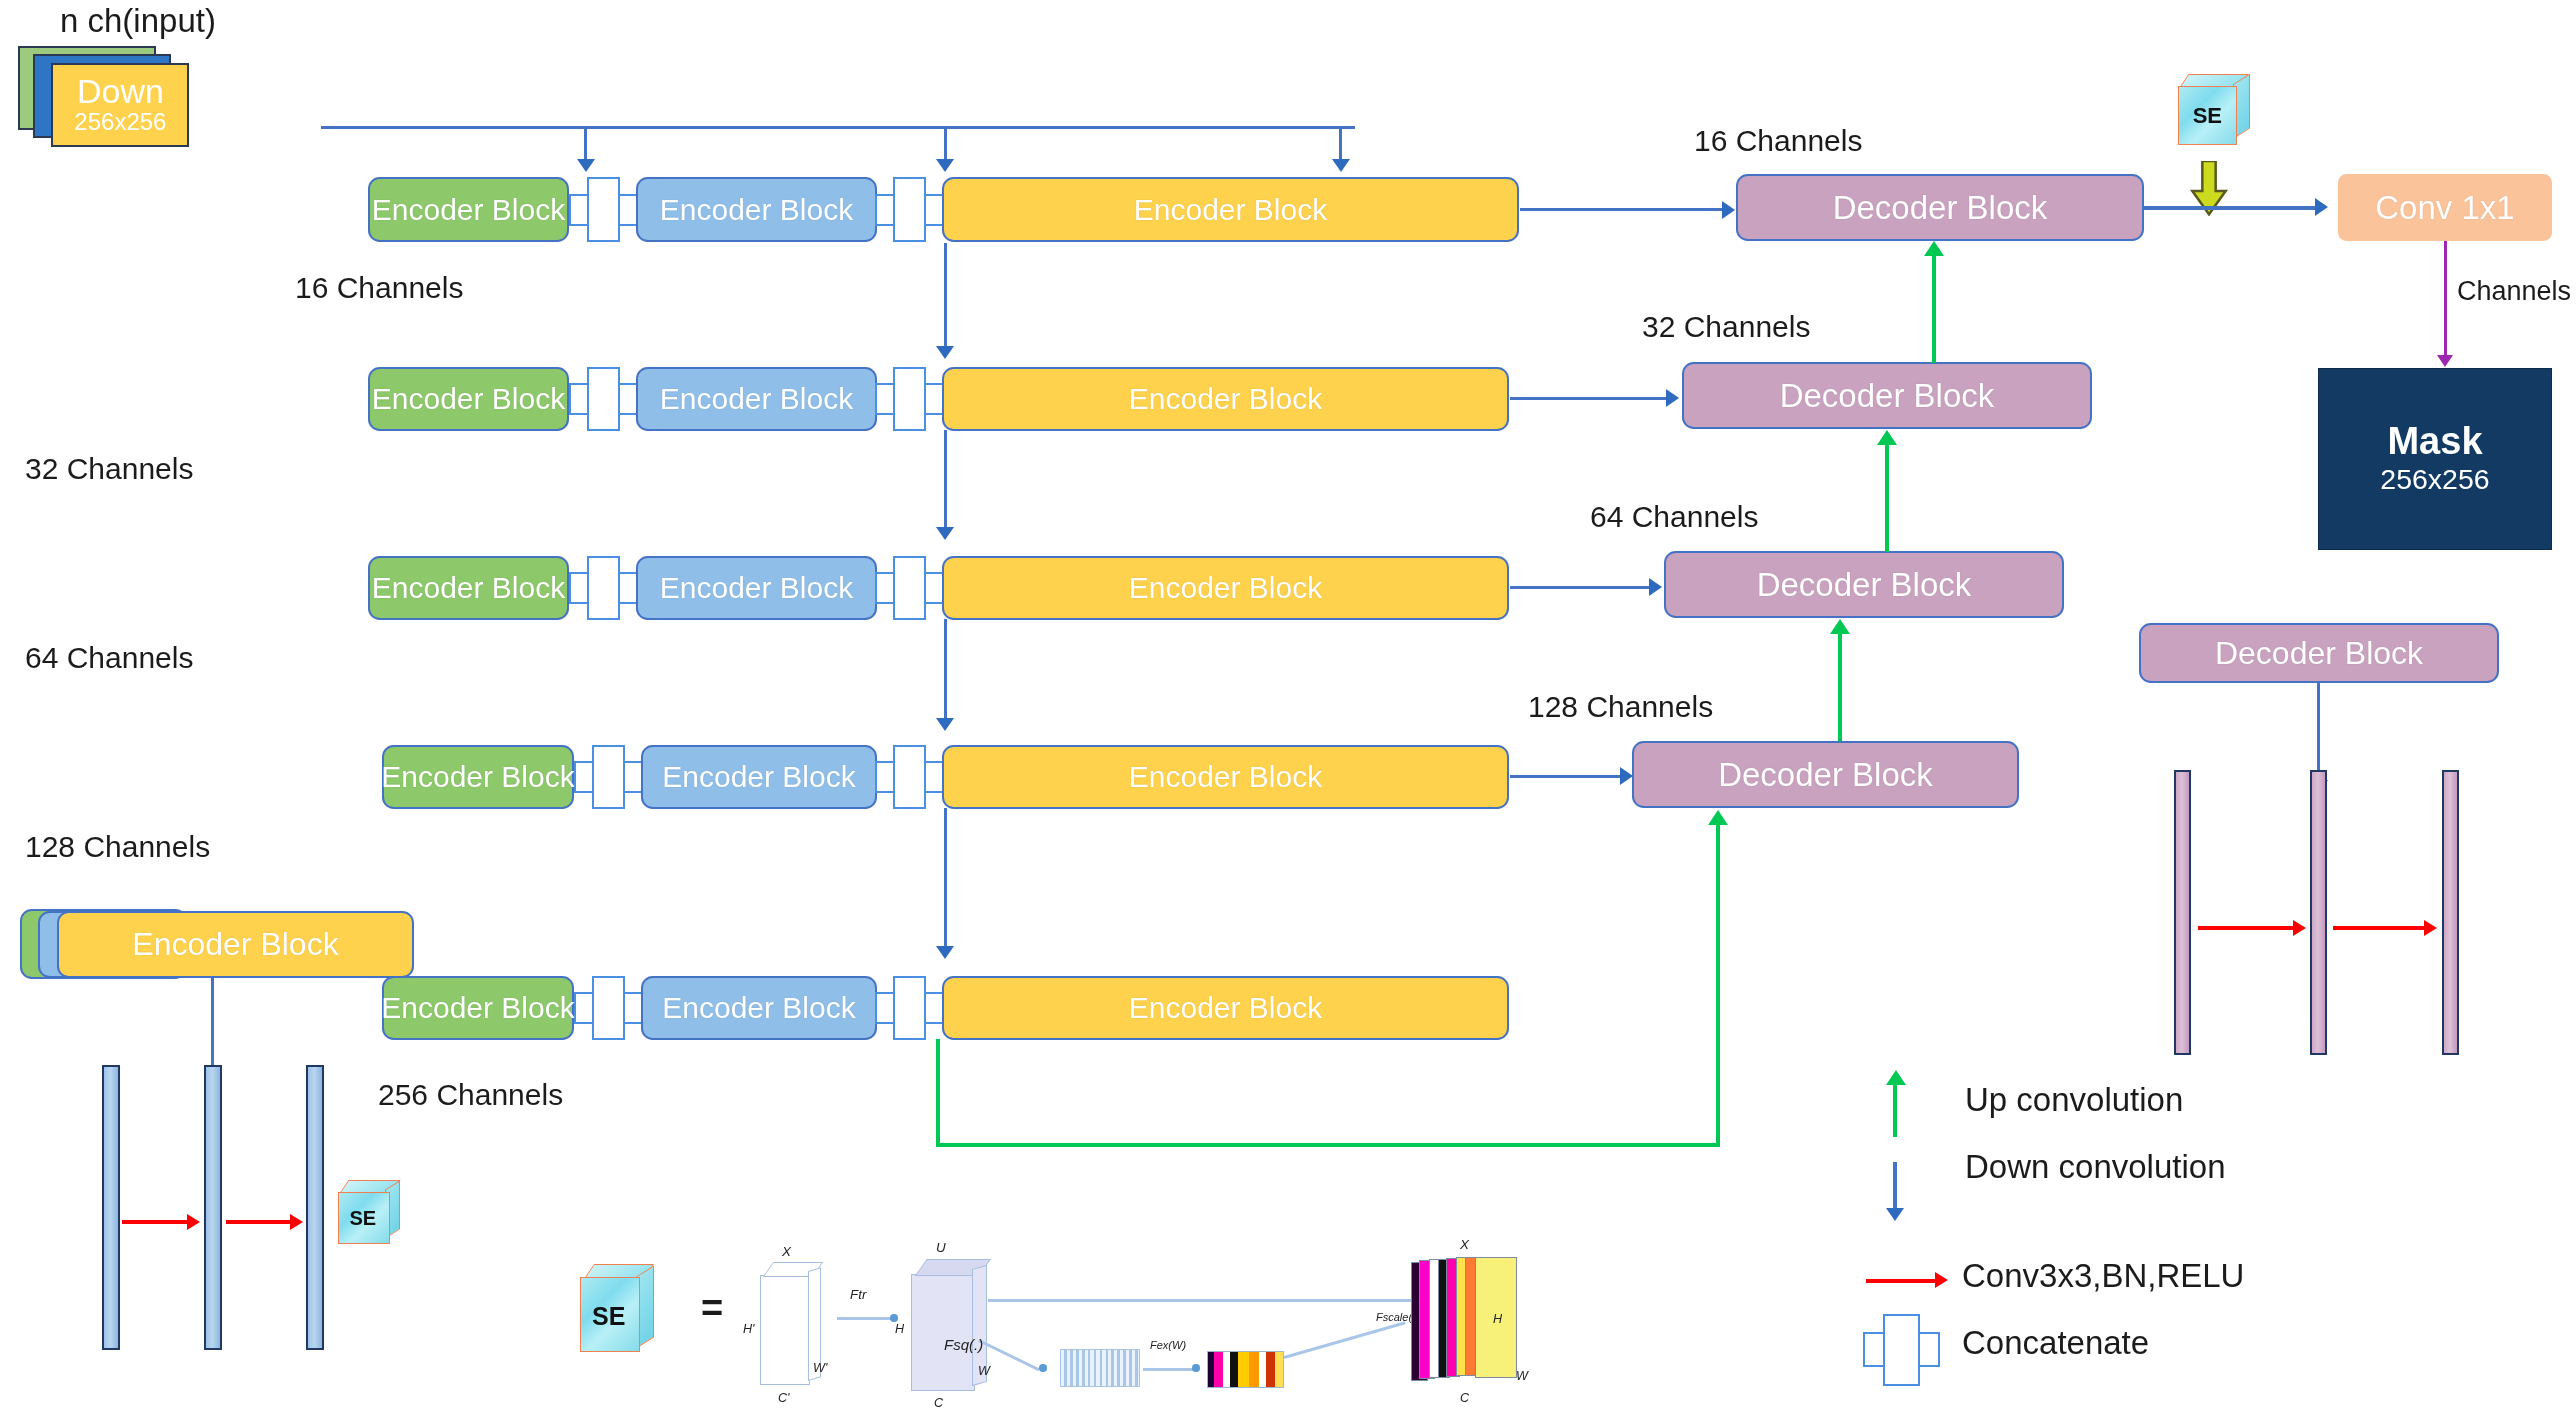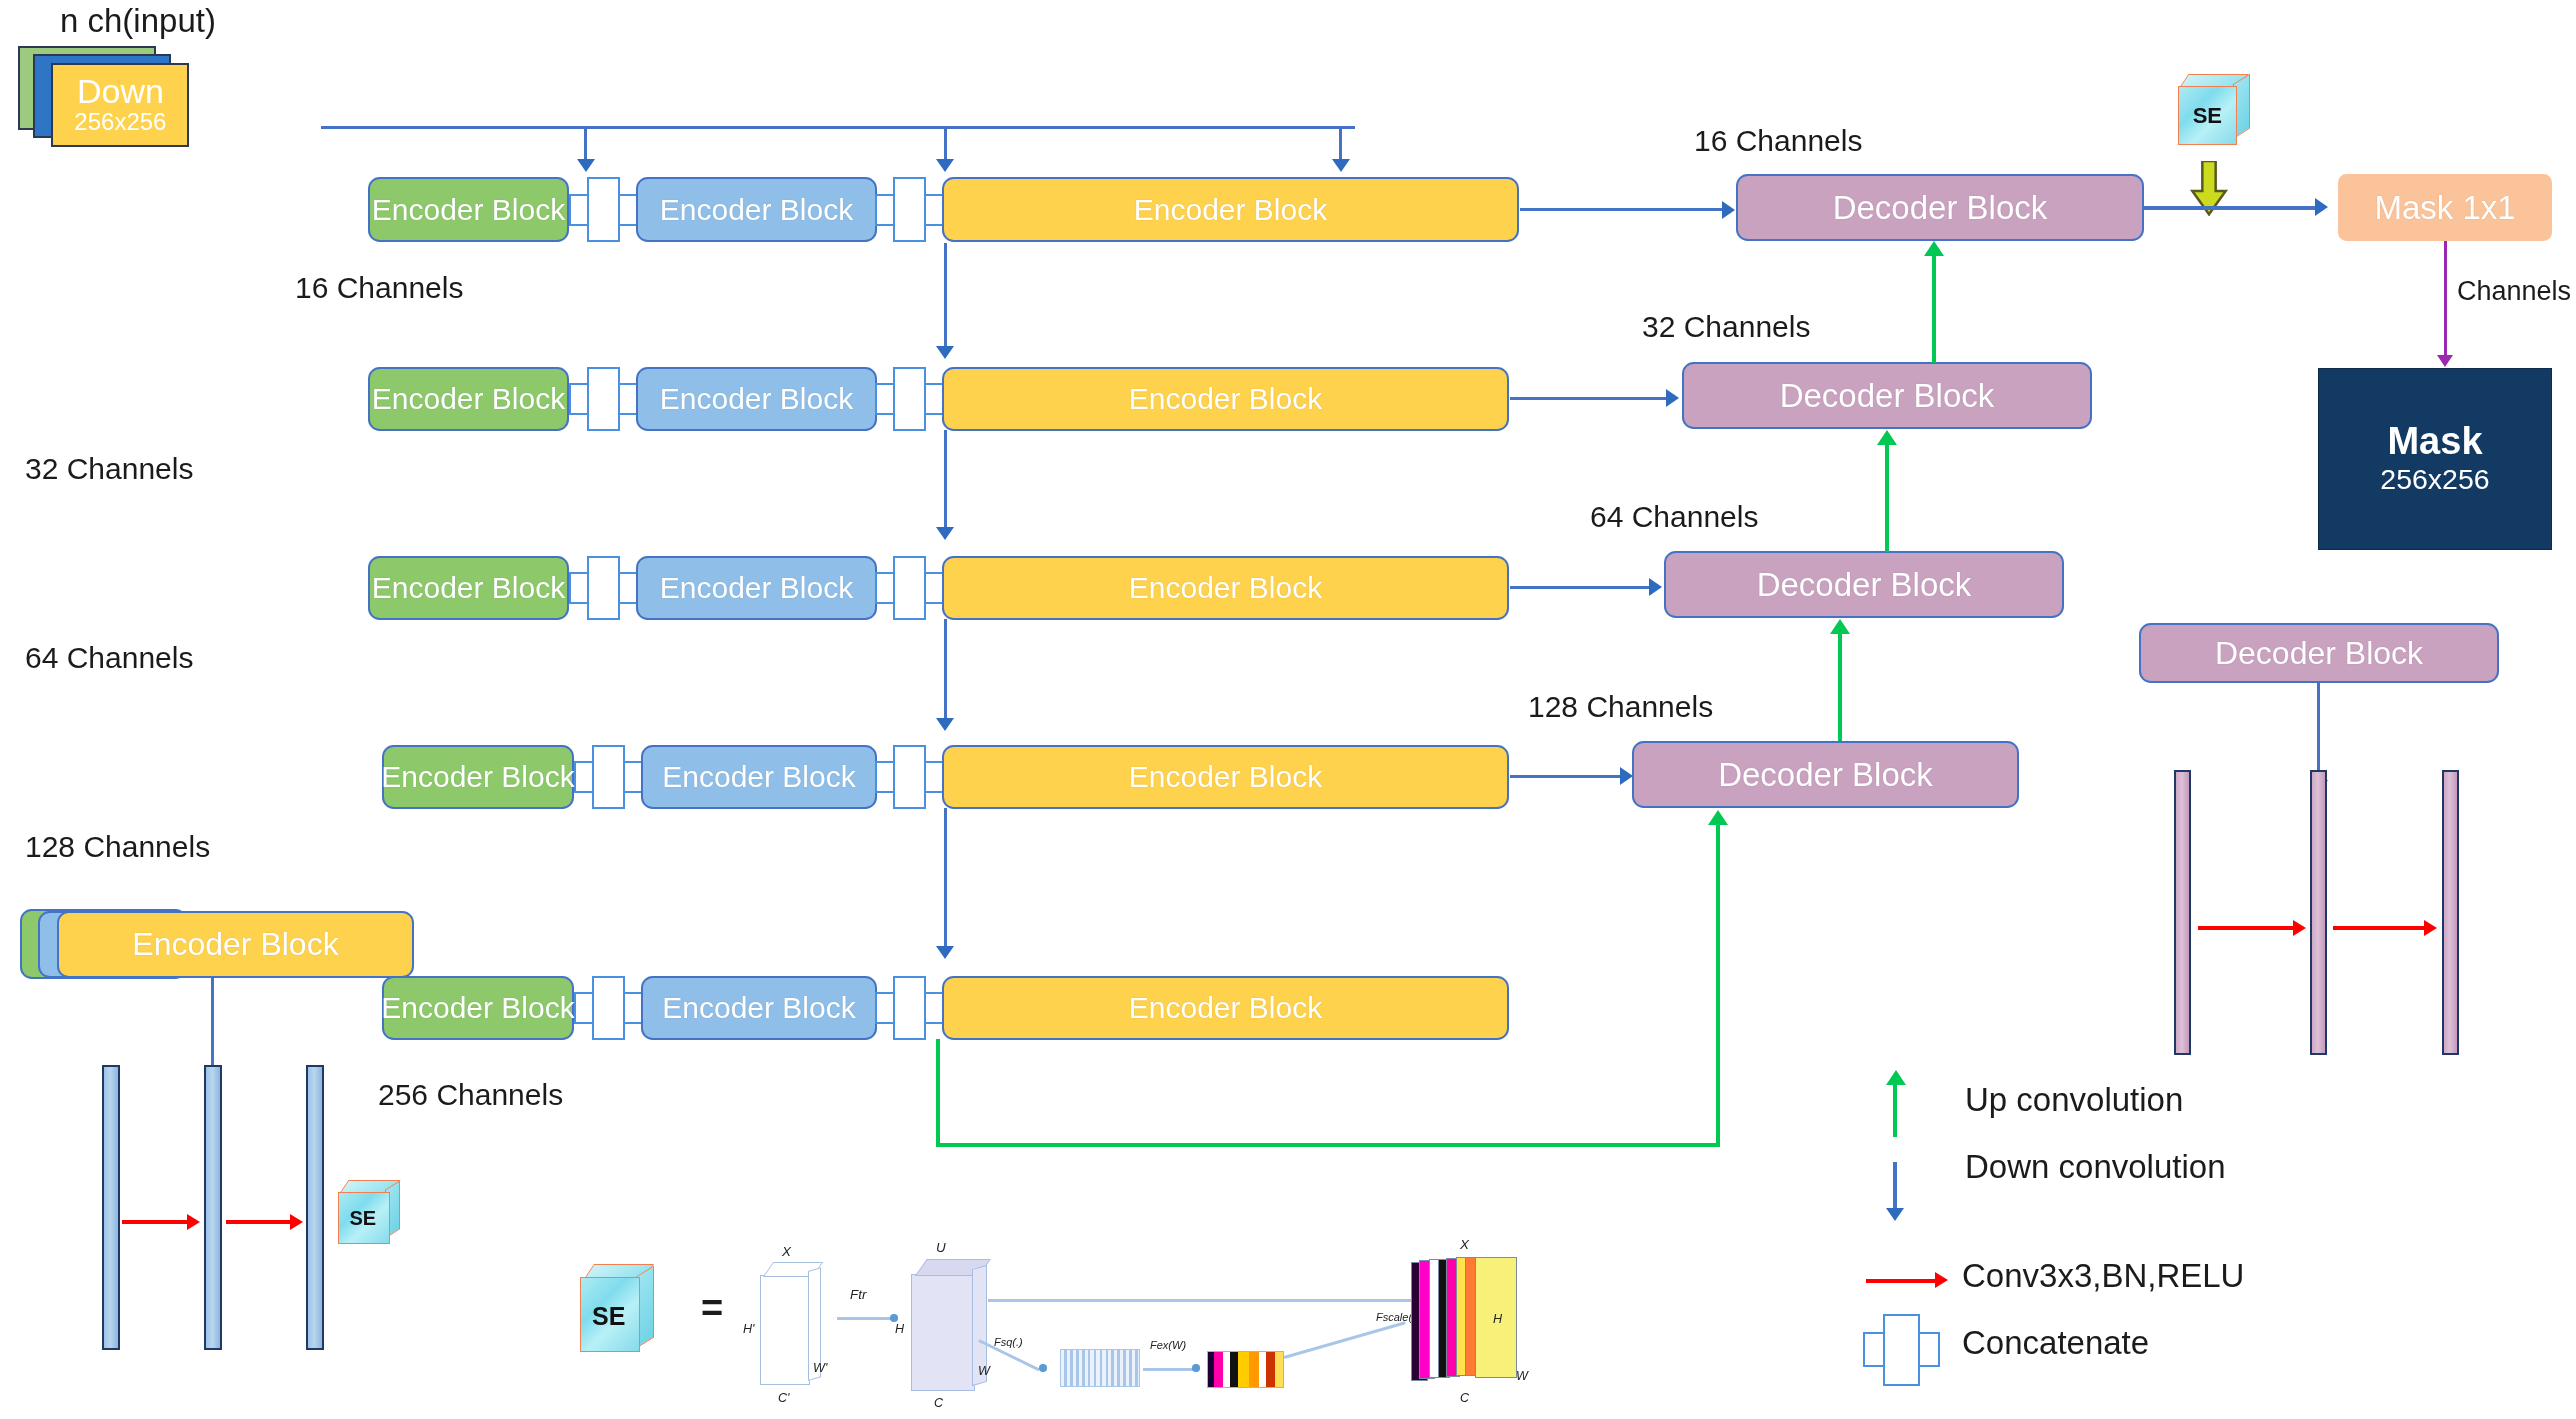--- a/index.html
+++ b/index.html
@@ -236,21 +236,21 @@
 
   <div class="fatarrow" style="left:2189px;top:161px;">
     <svg width="40" height="55" viewBox="0 0 48 66">
       <polygon points="16,0 32,0 32,36 44,36 24,64 4,36 16,36" fill="#CCDB1E" stroke="#5A5A20" stroke-width="3"></polygon>
     </svg>
   </div>
 
   <div class="ln" style="left:2144px;top:206px;width:174px;height:4.2px;"></div>
   <div class="tri tri-r-blue" style="left:2315px;top:198px;"></div>
 
-  <div class="blk conv1x1" style="left:2338px;top:174px;width:214px;height:67px;font-size:33px;">Mask 1x1</div>
+  <div class="blk conv1x1" style="left:2338px;top:174px;width:214px;height:67px;font-size:33px;">Conv 1x1</div>
 
   <div class="ln-p" style="left:2444px;top:241px;width:3.3px;height:117px;"></div>
   <div class="tri tri-d-purple" style="left:2437px;top:355px;"></div>
   <div class="lbl" style="left:2457px;top:276px;font-size:27px;">Channels</div>
 
   <div class="maskbox" style="left:2318px;top:368px;width:234px;height:182px;">
     <div style="font-size:38px;font-weight:700;line-height:1.05;">Mask</div>
     <div style="font-size:28.5px;line-height:1.2;">256x256</div>
   </div>
 
@@ -335,21 +335,21 @@
   <div class="setxt" style="left:936px;top:1240px;font-size:13.4px;">U</div>
   <div class="setxt" style="left:895px;top:1322px;font-size:12.6px;">H</div>
   <div class="setxt" style="left:978px;top:1364px;font-size:12.6px;">W</div>
   <div class="setxt" style="left:934px;top:1396px;font-size:12.6px;">C</div>
 
   <div class="thin" style="left:988px;top:1299px;width:427px;height:2.5px;"></div>
   <div class="dot" style="left:1411px;top:1296px;width:7.5px;height:7.5px;"></div>
 
   <div class="thin" style="left:979px;top:1339px;width:67px;height:2.5px;transform:rotate(26deg);transform-origin:left center;"></div>
   <div class="dot" style="left:1039px;top:1364px;width:7.5px;height:7.5px;"></div>
-  <div class="setxt" style="left:994px;top:1336px;font-size:11px;">Fsq(.)</div>
+  <div class="setxt" style="left:944px;top:1336px;font-size:15px;">Fsq(.)</div>
 
   <div class="abs" style="left:1060px;top:1349px;width:80px;height:38px;
               background:repeating-linear-gradient(90deg,#EAF2FB 0 3.3px,#A9C6E8 3.3px 5.9px);
               border:1.7px solid #A9C6E8;box-sizing:border-box;"></div>
 
   <div class="thin" style="left:1143px;top:1368px;width:52px;height:2.5px;"></div>
   <div class="dot" style="left:1192px;top:1364px;width:7.5px;height:7.5px;"></div>
   <div class="setxt" style="left:1150px;top:1339px;font-size:11px;">Fex(W)</div>
 
   <div class="abs" style="left:1207px;top:1351px;width:77px;height:37px;

